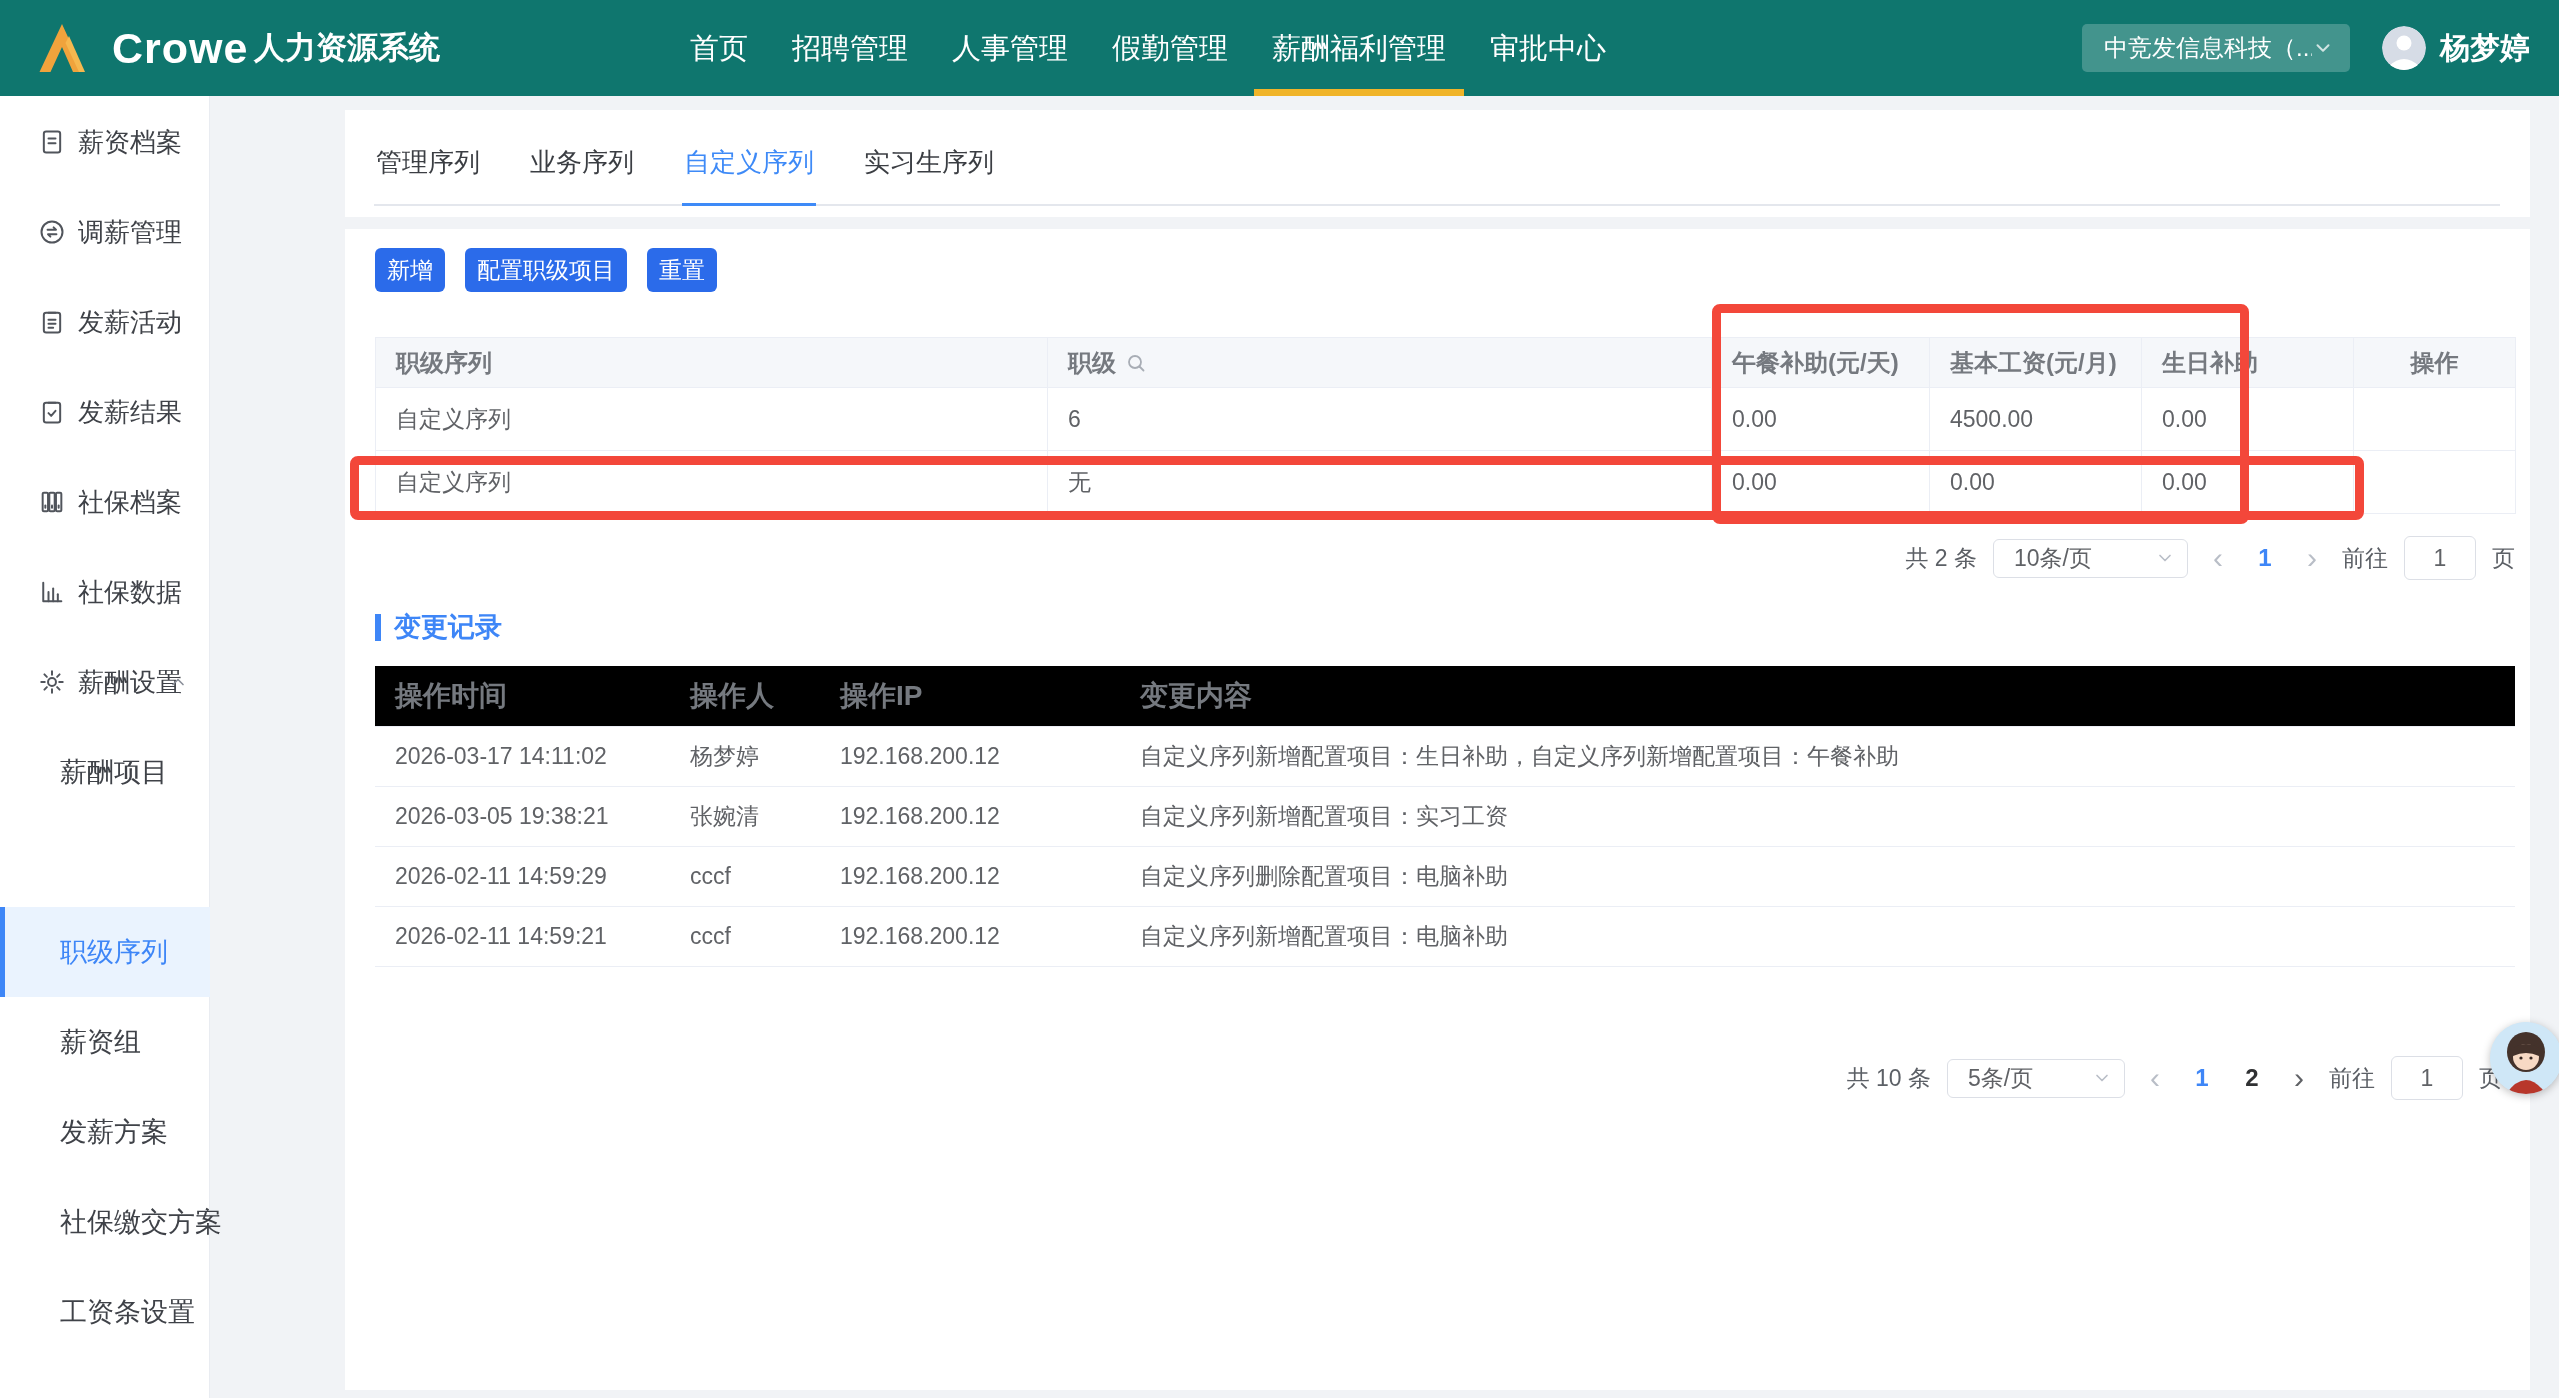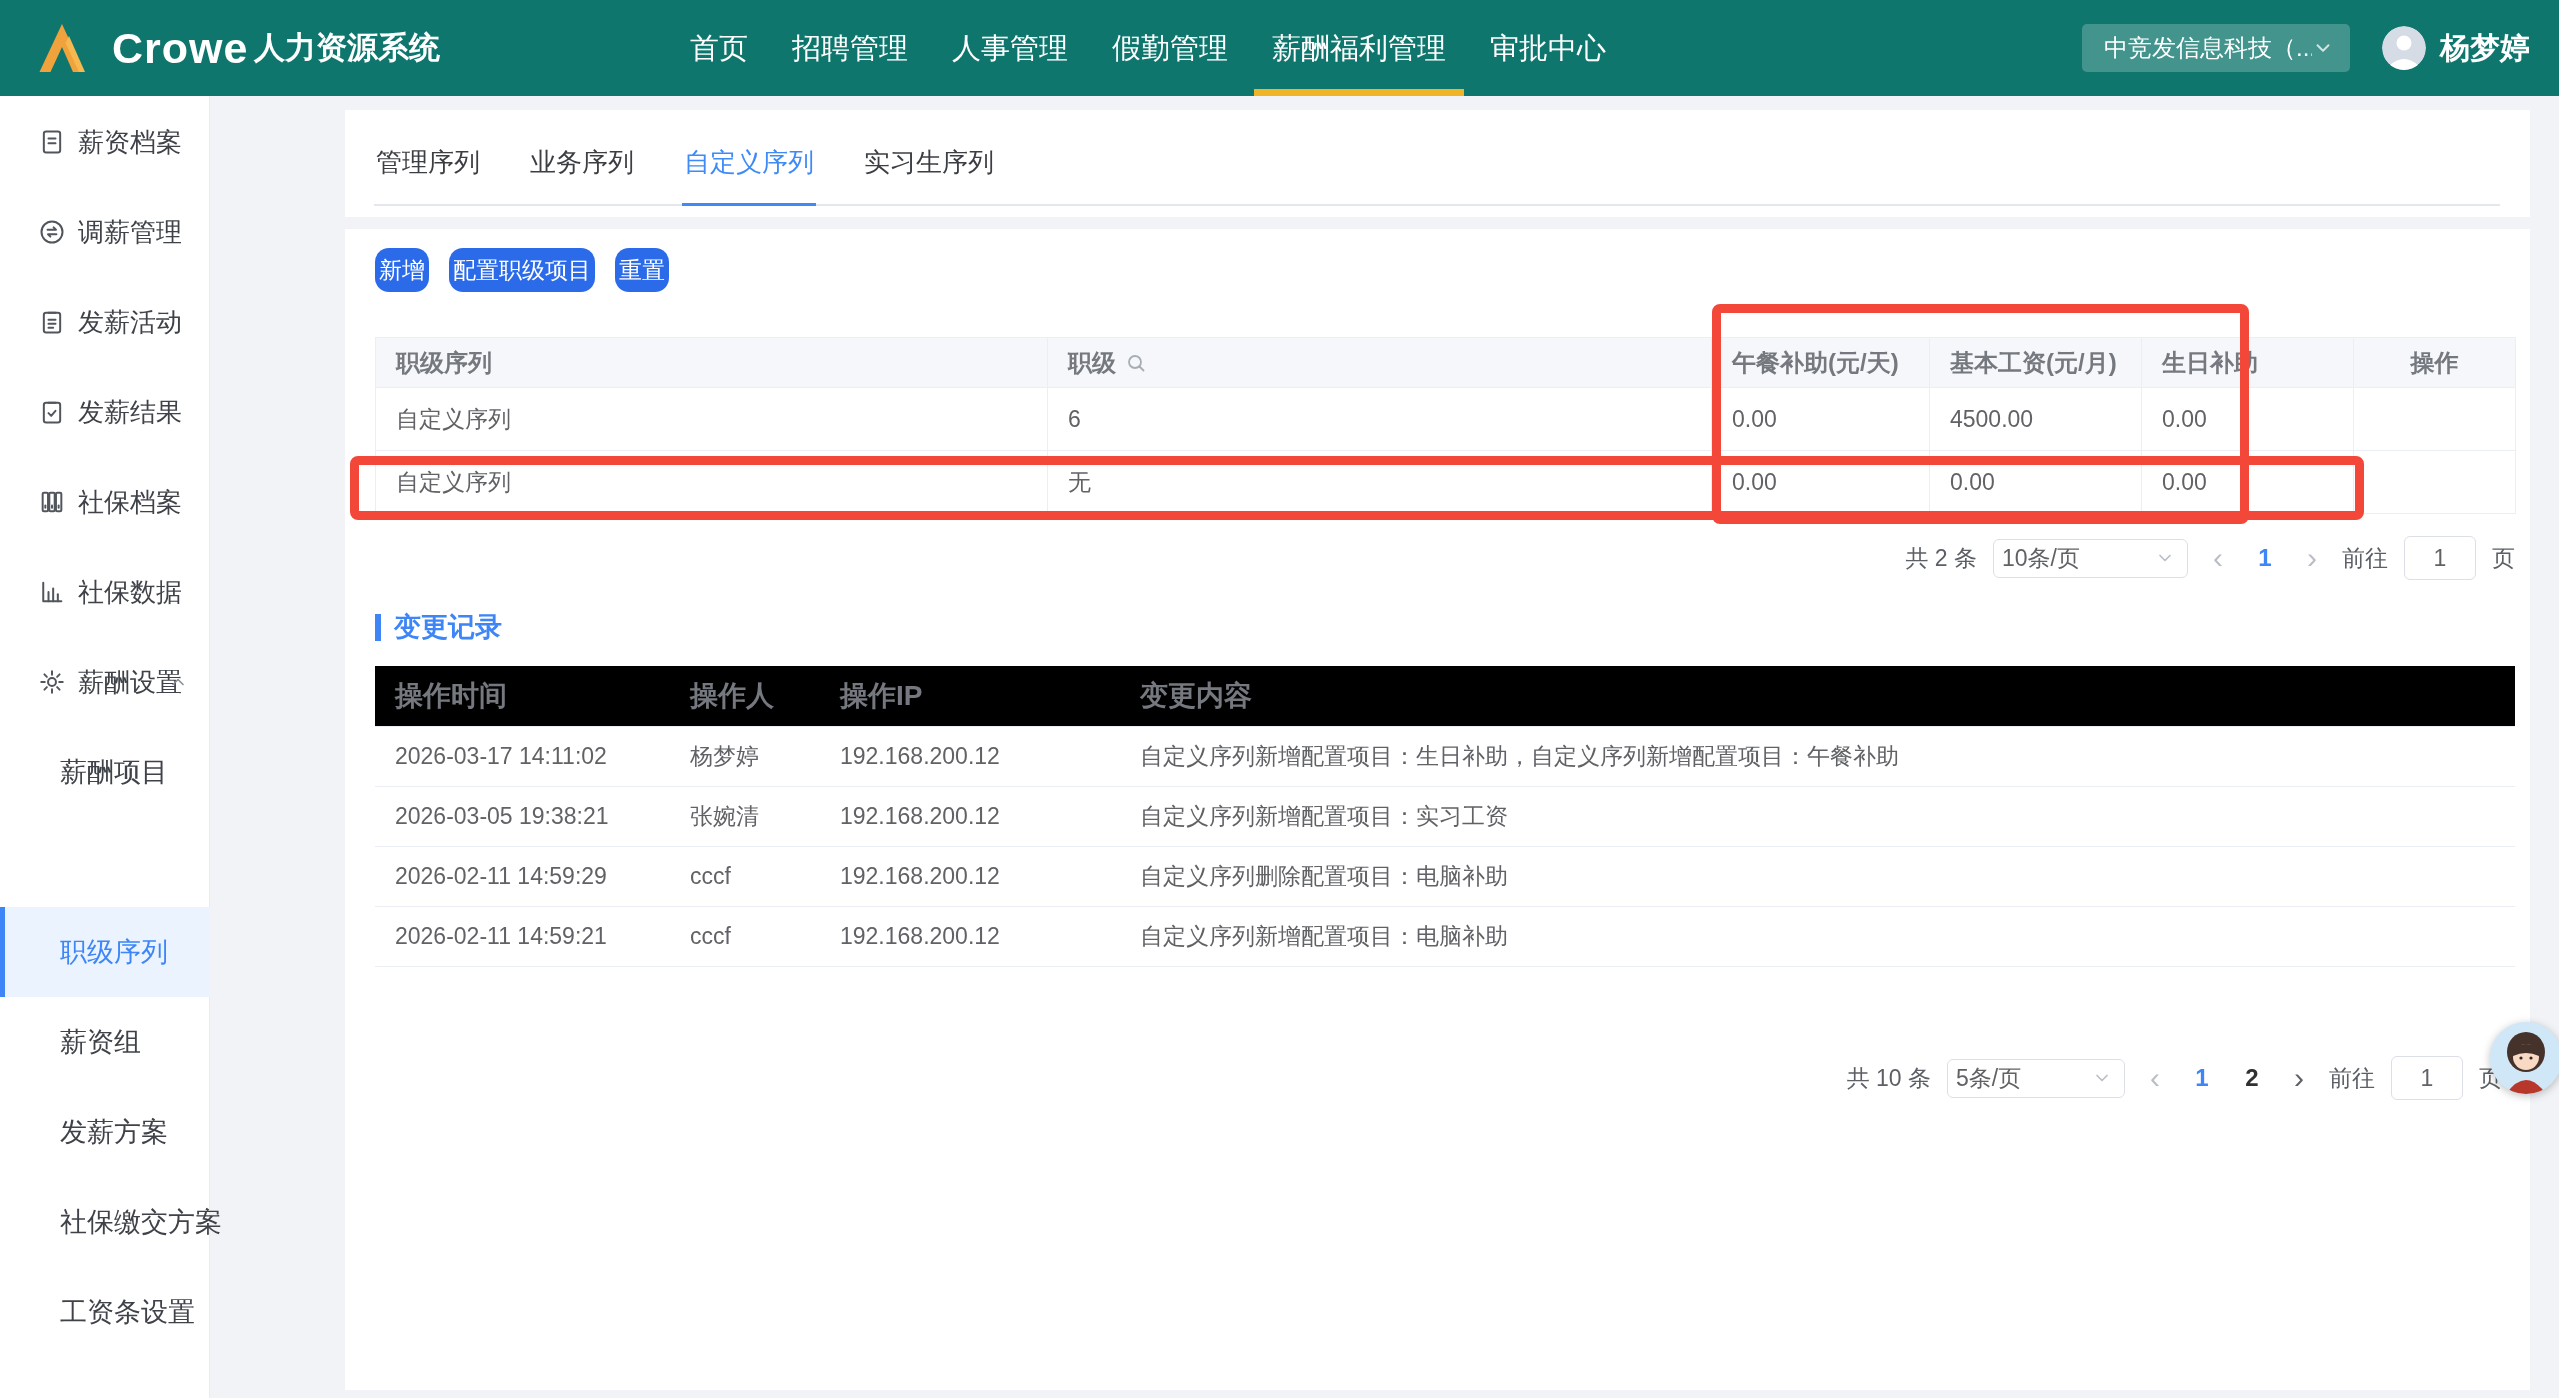--- a/index.html
+++ b/index.html
@@ -34,31 +34,31 @@
   
   .tab-card { position:absolute; left:345px; top:110px; width:2185px; height:107px; background:#fff; }
   .tabs { position:absolute; left:29px; right:30px; top:0; height:96px; border-bottom:2px solid #e4e7ed; display:flex; gap:46px; align-items:flex-end; }
   .tab { position:relative; padding:0 2px 24px 2px; font-size:26px; color:#3b3e43; cursor:pointer; white-space:nowrap; }
   .tab.active { color:#3e8af7; }
   .tab.active::after { content:""; position:absolute; left:0; right:0; bottom:-2px; height:3px; background:#3e8af7; }
 
   .content-card { position:absolute; left:345px; top:229px; width:2185px; height:1161px; background:#fff; }
 
   .toolbar { position:absolute; left:30px; top:19px; display:flex; gap:20px; }
-  .btn { height:44px; padding:0 4px; background:#2b6bea; color:#fff; font-size:23px; border:none; border-radius:14px; cursor:pointer; line-height:44px; white-space:nowrap; }
+  .btn { height:44px; padding:0 12px; background:#2b6bea; color:#fff; font-size:23px; border:none; border-radius:6px; cursor:pointer; line-height:44px; white-space:nowrap; }
 
   table { border-collapse:collapse; table-layout:fixed; }
   .rank-table { position:absolute; left:30px; top:108px; width:2140px; }
   .rank-table th { height:50px; background:#f5f7fa; border:1px solid #ebeef5; font-size:24px; font-weight:bold; color:#75797f; text-align:left; padding:0 0 0 20px; white-space:nowrap; }
   .rank-table td { height:63px; border:1px solid #ebeef5; font-size:23px; color:#606266; padding:0 0 0 20px; background:#fff; white-space:nowrap; }
   .rank-table .c-center { text-align:center; padding:0; }
   .search-icon { vertical-align:-4px; margin-left:8px; }
 
   .pagination { position:absolute; height:44px; display:flex; align-items:center; justify-content:flex-end; gap:16px; font-size:23px; color:#5c6066; }
-  .pg-select { width:195px; height:39px; border:1px solid #dcdfe6; border-radius:6px; display:flex; align-items:center; padding:0 12px 0 8px; cursor:pointer; color:#606266; }
+  .pg-select { width:195px; height:39px; border:1px solid #dcdfe6; border-radius:6px; display:flex; align-items:center; padding:0 12px 0 20px; cursor:pointer; color:#606266; }
   .pg-select span { flex:1; white-space:nowrap; }
   .pg-arrow { font-size:30px; color:#b9bec7; width:28px; text-align:center; cursor:pointer; line-height:44px; }
   .pg-arrow.on { color:#606266; }
   .pg-page { width:34px; text-align:center; font-size:24px; color:#303133; cursor:pointer; font-weight:bold; }
   .pg-page.active { color:#3e86f7; }
   .pg-input { width:72px; height:44px; border:1px solid #dcdfe6; border-radius:6px; text-align:center; font-size:23px; color:#606266; outline:none; background:#fff; }
   .pag-rank { top:307px; left:30px; right:15px; }
   .pag-log  { top:827px; left:30px; right:28px; }
 
   .section-title { position:absolute; left:30px; top:380px; display:flex; align-items:center; gap:13px; }

